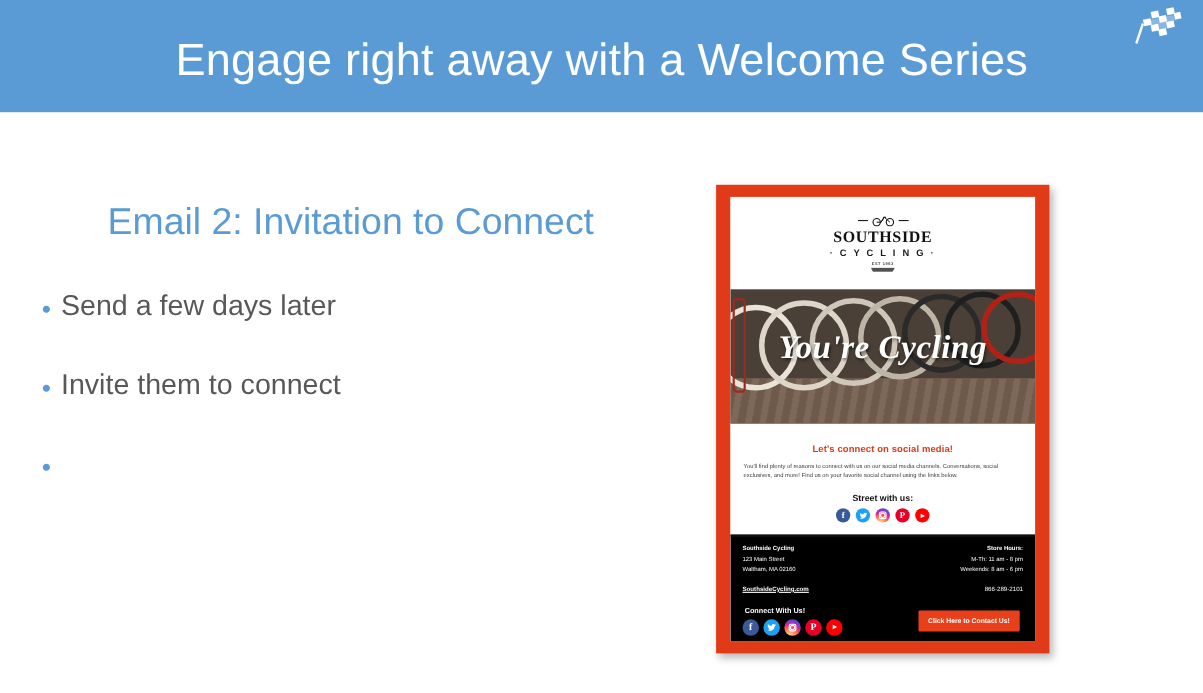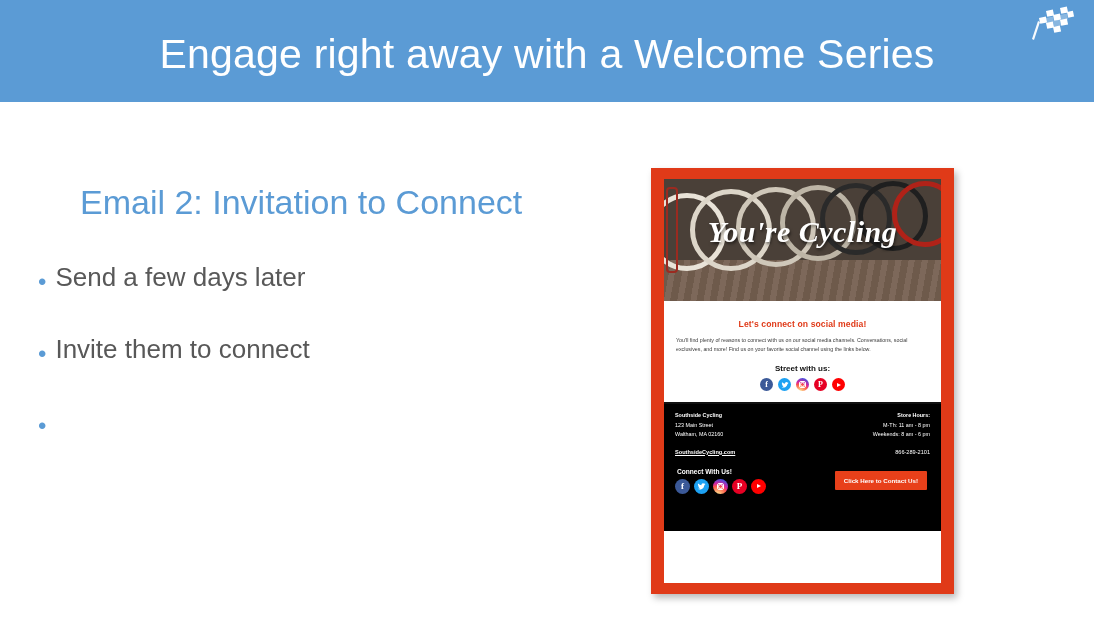--- a/index.html
+++ b/index.html
@@ -33,21 +33,21 @@
 
   
   .left-col {
     position: absolute; left: 30px; top: 180px;
     width: 560px;
   }
   .email-heading {
     color: #5B9BD5;
     font-size: 34px;
     font-weight: 400;
-    text-align: left;
+    text-align: right;
     line-height: 1.32;
     padding: 0 50px;
   }
   .bullets { margin-top: 38px; padding-left: 8px; }
   .bullet-row {
     display: flex; align-items: flex-start;
     margin-bottom: 41px;
   }
   .bullet-dot {
     color: #5B9BD5;
@@ -267,20 +267,35 @@
       </div>
       <div class="bullet-row">
         <span class="bullet-dot">•</span>
       </div>
     </div>
   </div>
 
   <div class="email-card">
     <div class="email-inner">
 
+      <div class="email-logo-block">
+        <div class="logo-bike-row">
+          <span class="logo-dash"></span>
+          <svg width="22" height="11" viewBox="0 0 22 11">
+            <circle cx="5" cy="7" r="3.3" fill="none" stroke="#111" stroke-width="1"></circle>
+            <circle cx="17" cy="7" r="3.3" fill="none" stroke="#111" stroke-width="1"></circle>
+            <path d="M5 7 L9 7 L12 2.5 L17 7 M9 7 L11.5 2.5 M11 2.5 L13.5 2.5" fill="none" stroke="#111" stroke-width="0.9"></path>
+          </svg>
+          <span class="logo-dash"></span>
+        </div>
+        <div class="logo-brand">SOUTHSIDE</div>
+        <div class="logo-sub">· C Y C L I N G ·</div>
+        <div class="logo-est">EST 1963</div>
+        <div class="logo-ribbon"></div>
+      </div>
 
       <div class="email-hero">
         <div class="hero-ground"></div>
         <div class="hero-wheels">
           <div class="wheel" style="left:-16px;top:14px;width:78px;height:78px;border-width:5px;border-color:#e9e3d8;"></div>
           <div class="wheel" style="left:26px;top:10px;width:82px;height:82px;border-width:5px;border-color:#ddd6c9;"></div>
           <div class="wheel" style="left:72px;top:8px;width:80px;height:80px;border-width:5px;border-color:#cfc7b9;"></div>
           <div class="wheel" style="left:116px;top:6px;width:76px;height:76px;border-width:5px;border-color:#bdb5a6;"></div>
           <div class="wheel" style="left:156px;top:4px;width:72px;height:72px;border-width:5px;border-color:#2a2a2a;"></div>
           <div class="wheel" style="left:194px;top:2px;width:70px;height:70px;border-width:5px;border-color:#1f1f1f;"></div>

